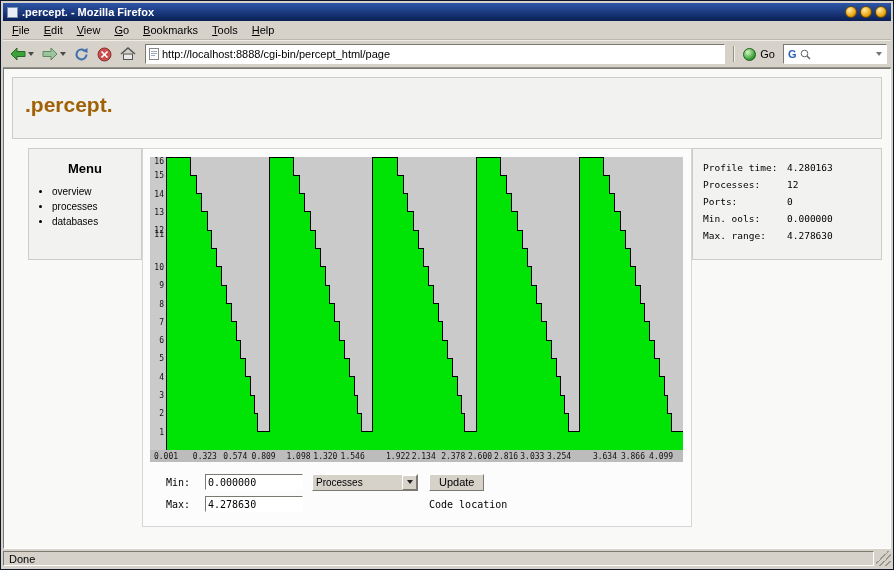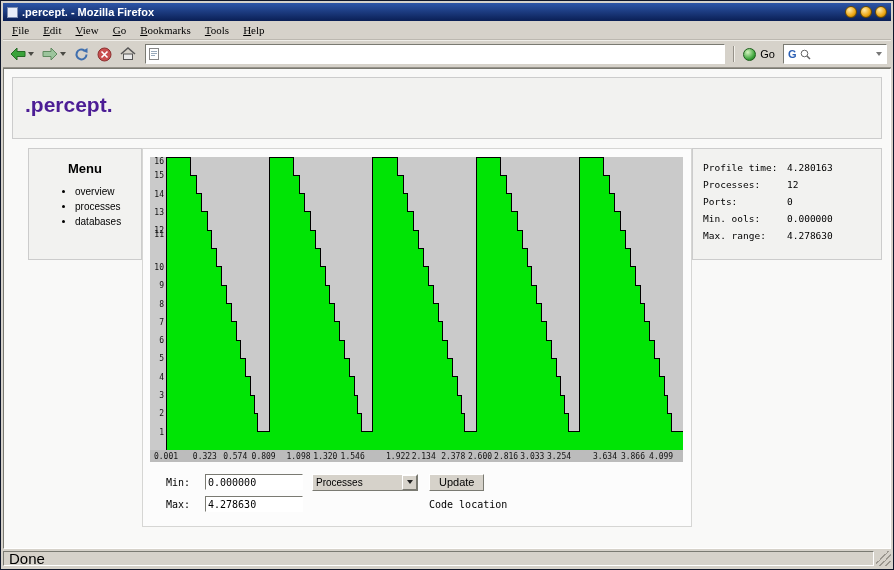--- a/index.html
+++ b/index.html
@@ -22,21 +22,21 @@
   .title-text{ flex:1; white-space:nowrap; overflow:hidden; }
   .win-btns{ display:flex; gap:3px; }
   .wbtn{
     width:12px; height:12px; border-radius:50%;
     background:radial-gradient(circle at 35% 30%, #ffe9a8, var(--window_button,#eda712) 60%, #8a5e00);
     border:1px solid #6b4a00;
   }
 
   
   .menubar{ height:19px; flex:0 0 19px; display:flex; align-items:center; font-size:11px; padding-left:2px; border-bottom:1px solid #bcb8b0;}
-  .menu-item{ padding:18px 7px; cursor:default;font-family:Liberation Serif, serif; }
+  .menu-item{ padding:18px 7px; cursor:default; }
 
   
   .toolbar{
     height:28px; flex:0 0 28px; display:flex; align-items:center; gap:2px;
     padding:0 4px; border-bottom:1px solid #96928a; border-top:1px solid #efede8;
   }
   .tbtn{ height:24px; display:flex; align-items:center; padding:0 3px; gap:1px; }
   .caret{ width:0; height:0; border-left:3px solid transparent; border-right:3px solid transparent; border-top:4px solid #4a4a44; margin-left:1px; }
   .urlbar{
     flex:1; height:20px; margin:0 4px; background:#fff;
@@ -64,26 +64,26 @@
   .search-space{ flex:1; }
 
   
   .viewport{
     flex:1; overflow:hidden; background:var(--page_bg,#f9f9f8);
     border:1px solid; border-color:#7a7a72 #fff #fff #7a7a72;
     padding:8px; position:relative;
   }
   .panel{ background:var(--panel_bg,#f2f2f0); border:1px solid var(--panel_border,#cccccc); }
   .page-header{ height:62px; padding:15px 12px; }
-  .page-title{ font-size:21px; font-weight:bold; color:#4c1d95; }
+  .page-title{ font-size:21px; font-weight:bold; color:#a16207; }
 
   .content-row{ margin-top:9px; display:flex; align-items:flex-start; justify-content:flex-end; }
   .sidebar{ width:114px; height:112px; padding:12px 6px 6px; }
   .sidebar-title{ font-size:13px; font-weight:bold; text-align:center; }
-  .sidebar ul{ margin:10px 0 0 40px; font-size:10px; }
+  .sidebar ul{ margin:10px 0 0 17px; font-size:10px; }
   .sidebar li{ margin:4px 0; cursor:pointer; }
 
   .main-panel{ width:550px; background:#fcfcfc; border:1px solid #d6d6d4; padding:8px 7px 12px; }
   .chart{ display:grid; grid-template-columns:16px 517px; grid-template-rows:293px 12px; }
   .yaxis{ position:relative; }
   .ytick{ position:absolute; right:2px; width:14px; text-align:right; font:8px "DejaVu Sans Mono", monospace; line-height:9px; color:#111; }
   .plot{ position:relative; }
   .plot svg{ display:block; }
   .xaxis{ grid-column:1 / 3; position:relative; overflow:hidden; }
   .xtick{ position:absolute; top:2px; transform:translateX(-50%); font:8px "DejaVu Sans Mono", monospace; white-space:nowrap; color:#111; }
@@ -118,21 +118,21 @@
   .code-location{ font:10px "DejaVu Sans Mono", monospace; }
 
   .info-panel{ width:190px; height:112px; padding:10px; font:9.5px "DejaVu Sans Mono", monospace; }
   .info-line{ display:flex; line-height:17px; }
   .info-label{ width:84px; flex:none; }
 
   
   .statusbar{ height:18px; flex:0 0 18px; padding-top:2px; display:flex; }
   .status-inner{
     flex:1; height:15px; border:1px solid; border-color:#7a7a72 #fff #fff #7a7a72;
-    font-size:15px; padding:0 5px; display:flex; align-items:center;
+    font-size:11px; padding:0 5px; display:flex; align-items:center;
   }
   .grip{ width:15px; height:15px; margin-left:2px;
     background:linear-gradient(135deg, transparent 40%, #9a968e 40%, #9a968e 45%, transparent 45%, transparent 60%, #9a968e 60%, #9a968e 65%, transparent 65%, transparent 80%, #9a968e 80%, #9a968e 85%, transparent 85%);
   }
 </style>
 </head>
 <body>
 
 <div class="window">
 
@@ -185,20 +185,21 @@
       <svg width="16" height="14">
           <path d="M1 7 L8 1 L15 7" fill="none" stroke="#555" stroke-width="1.5"></path>
           <rect x="3.5" y="7" width="9" height="5.5" fill="#e9e9e9" stroke="#555"></rect>
         </svg>
     </span>
     <div class="urlbar">
       <svg width="10" height="12">
           <rect x="0.5" y="0.5" width="9" height="11" fill="#fff" stroke="#888"></rect>
           <path d="M2 3.5 H8 M2 5.5 H8 M2 7.5 H6" stroke="#9ab" stroke-width="1"></path>
         </svg>
+      <input type="text" value="http://localhost:8888/cgi-bin/percept_html/page" style="">
     </div>
     <span class="sep"></span>
     <span class="go-btn">
       <span class="go-orb"></span>
       <span>Go</span>
     </span>
     <div class="searchbox">
       <span class="g-icon">G</span>
       <svg width="11" height="11">
           <circle cx="4.5" cy="4.5" r="3.3" fill="none" stroke="#666"></circle>

